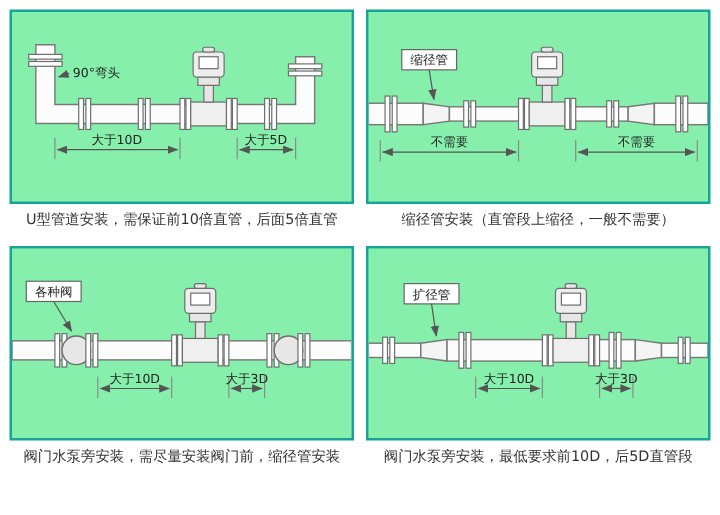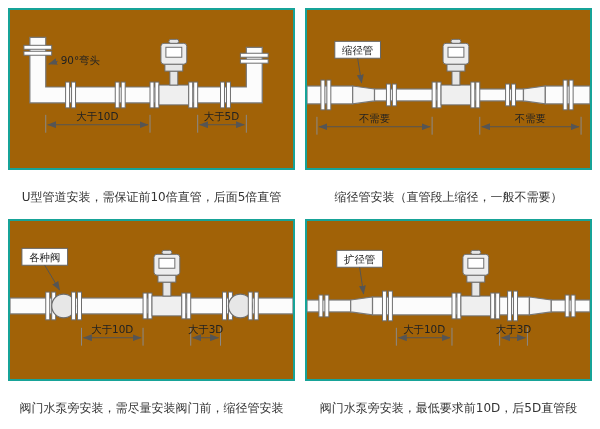--- a/index.html
+++ b/index.html
@@ -12,30 +12,30 @@
   .grid {
     display: grid;
     grid-template-columns: 1fr 1fr;
     column-gap: 10px;
     row-gap: 14px;
     padding: 8px;
   }
   .card { display: flex; flex-direction: column; }
   .frame {
     border: 2px solid #17a398;
-    background: #a16207;
+    background: #86efac;
     height: 162px;
     overflow: hidden;
   }
   .frame svg { width: 100%; height: 100%; display: block; }
   .caption {
     text-align: center;
     font-size: 12px;
     color: #333333;
-    margin-top: 19px;
+    margin-top: 5px;
     line-height: 1.35;
   }
   
   .pipe   { fill: #fcfcfc; stroke: #787878; stroke-width: 1.2; }
   .flange { fill: #ffffff; stroke: #6d6d6d; stroke-width: 1; }
   .cone   { fill: #f4f4f4; stroke: #787878; stroke-width: 1.2; }
   .valve  { fill: #e7e7e7; stroke: #6d6d6d; stroke-width: 1.2; }
   .dim    { stroke: #555555; stroke-width: 1; }
   .ext    { stroke: #8a8a8a; stroke-width: 1; }
   .lead   { stroke: #555555; stroke-width: 1; fill: none; }

